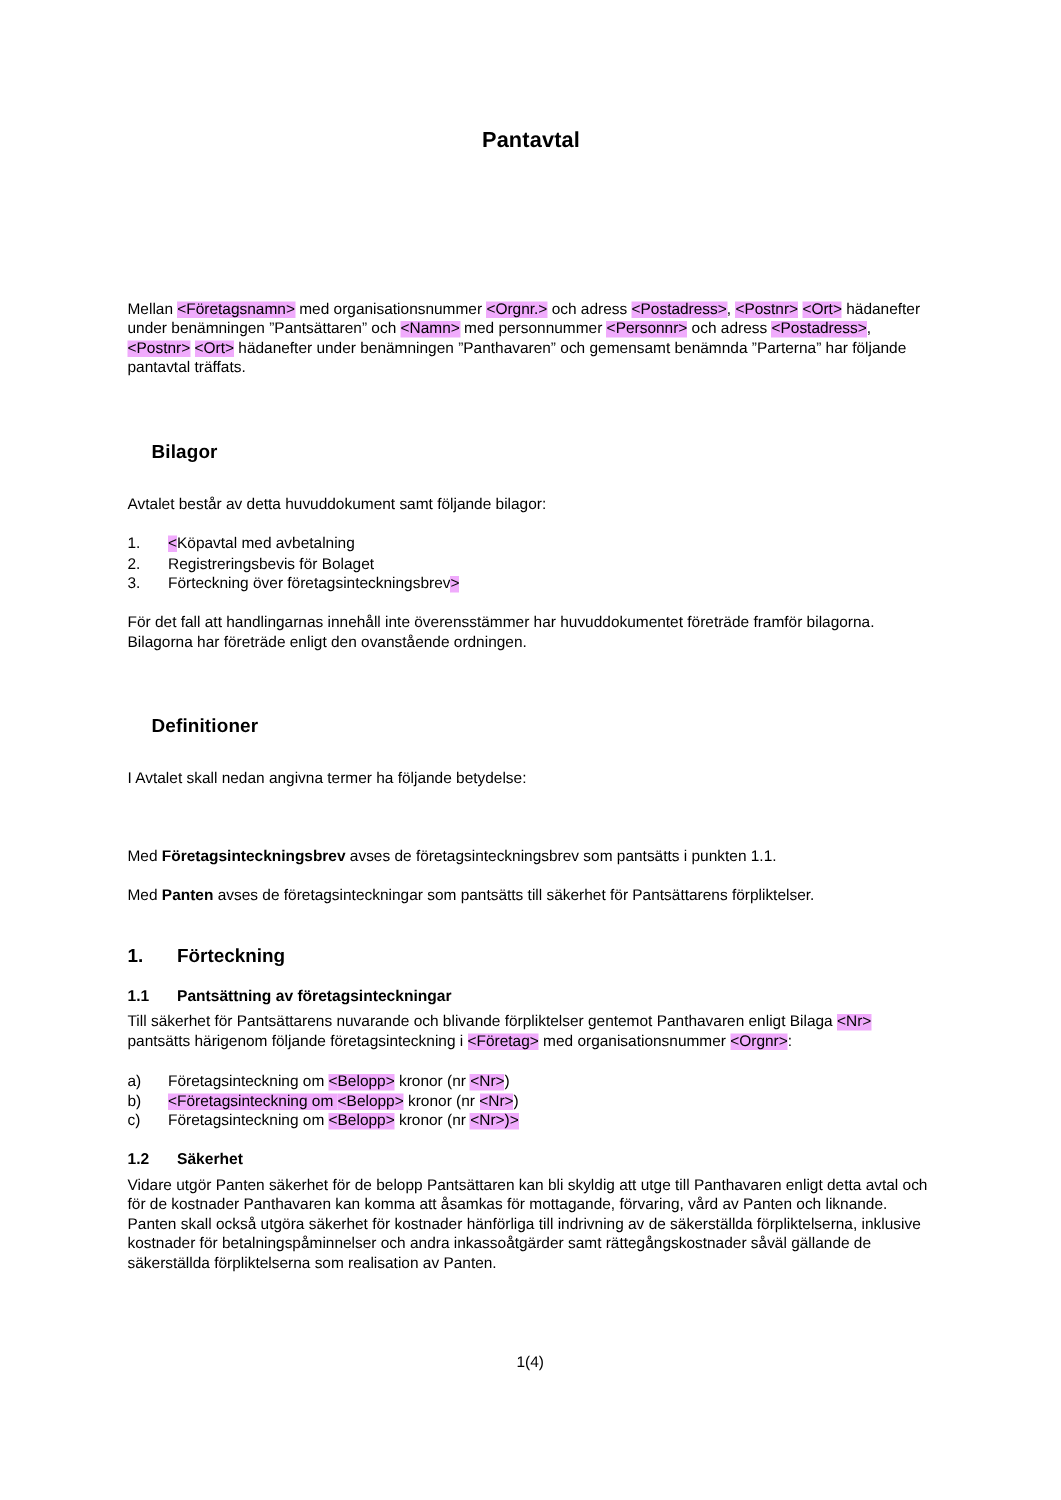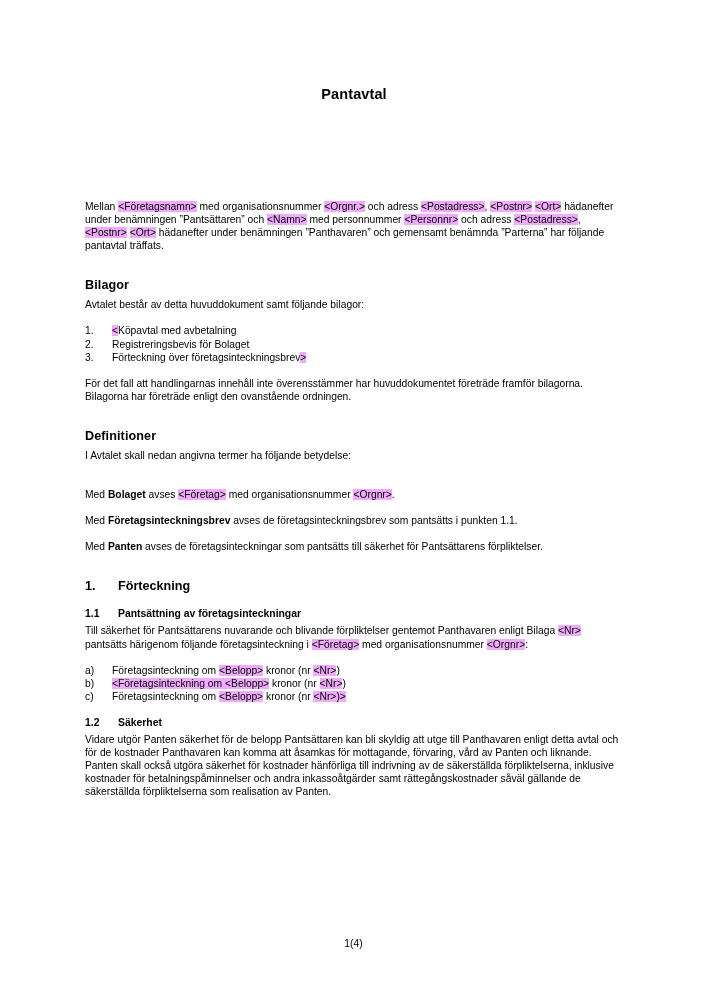--- a/index.html
+++ b/index.html
@@ -54,21 +54,21 @@
   p {
     margin: 0;
     font-size: 10.3px;
     line-height: 13.1px;
     text-align: left;
   }
 
   .intro { margin-bottom: 0; }
 
   h2.section-head {
-    margin: 0;
+    margin: 16px;
     font-size: 12.6px;
     font-weight: bold;
     line-height: 15px;
     letter-spacing: 0.1px;
   }
 
   .gap-lg   { height: 26px; }
   .gap-md   { height: 13px; }
   .gap-xs   { height: 4px; }
   .gap-head { height: 5px; }
@@ -124,21 +124,21 @@
 
   mark.hl {
     background: #f0abfc;
     color: #000000;
     padding: 0;
   }
 
   .footer {
     position: absolute;
     left: 0;
-    top: 938px;
+    top: 903px;
     width: 707px;
     text-align: center;
     font-size: 10.3px;
   }
 </style>
 </head>
 <body>
 
 <div class="page">
 
@@ -172,21 +172,20 @@
 
       <h2 class="section-head">Definitioner</h2>
       <div class="gap-head"></div>
       <p>I Avtalet skall nedan angivna termer ha följande betydelse:</p>
 
       <div class="gap-md"></div>
 
 
       <div class="gap-md"></div>
 
-      <p><span>Med </span><b>Bolaget</b><span> avses </span><mark class="hl">&lt;Företag&gt;</mark><span> med organisationsnummer </span><mark class="hl">&lt;Orgnr&gt;</mark><span>.</span></p>
 
       <div class="gap-md"></div>
 
       <p><span>Med </span><b>Företagsinteckningsbrev</b><span> avses de företagsinteckningsbrev som pantsätts i punkten 1.1.</span></p>
 
       <div class="gap-md"></div>
 
       <p><span>Med </span><b>Panten</b><span> avses de företagsinteckningar som pantsätts till säkerhet för Pantsättarens förpliktelser.</span></p>
 
       <div class="gap-lg"></div>

